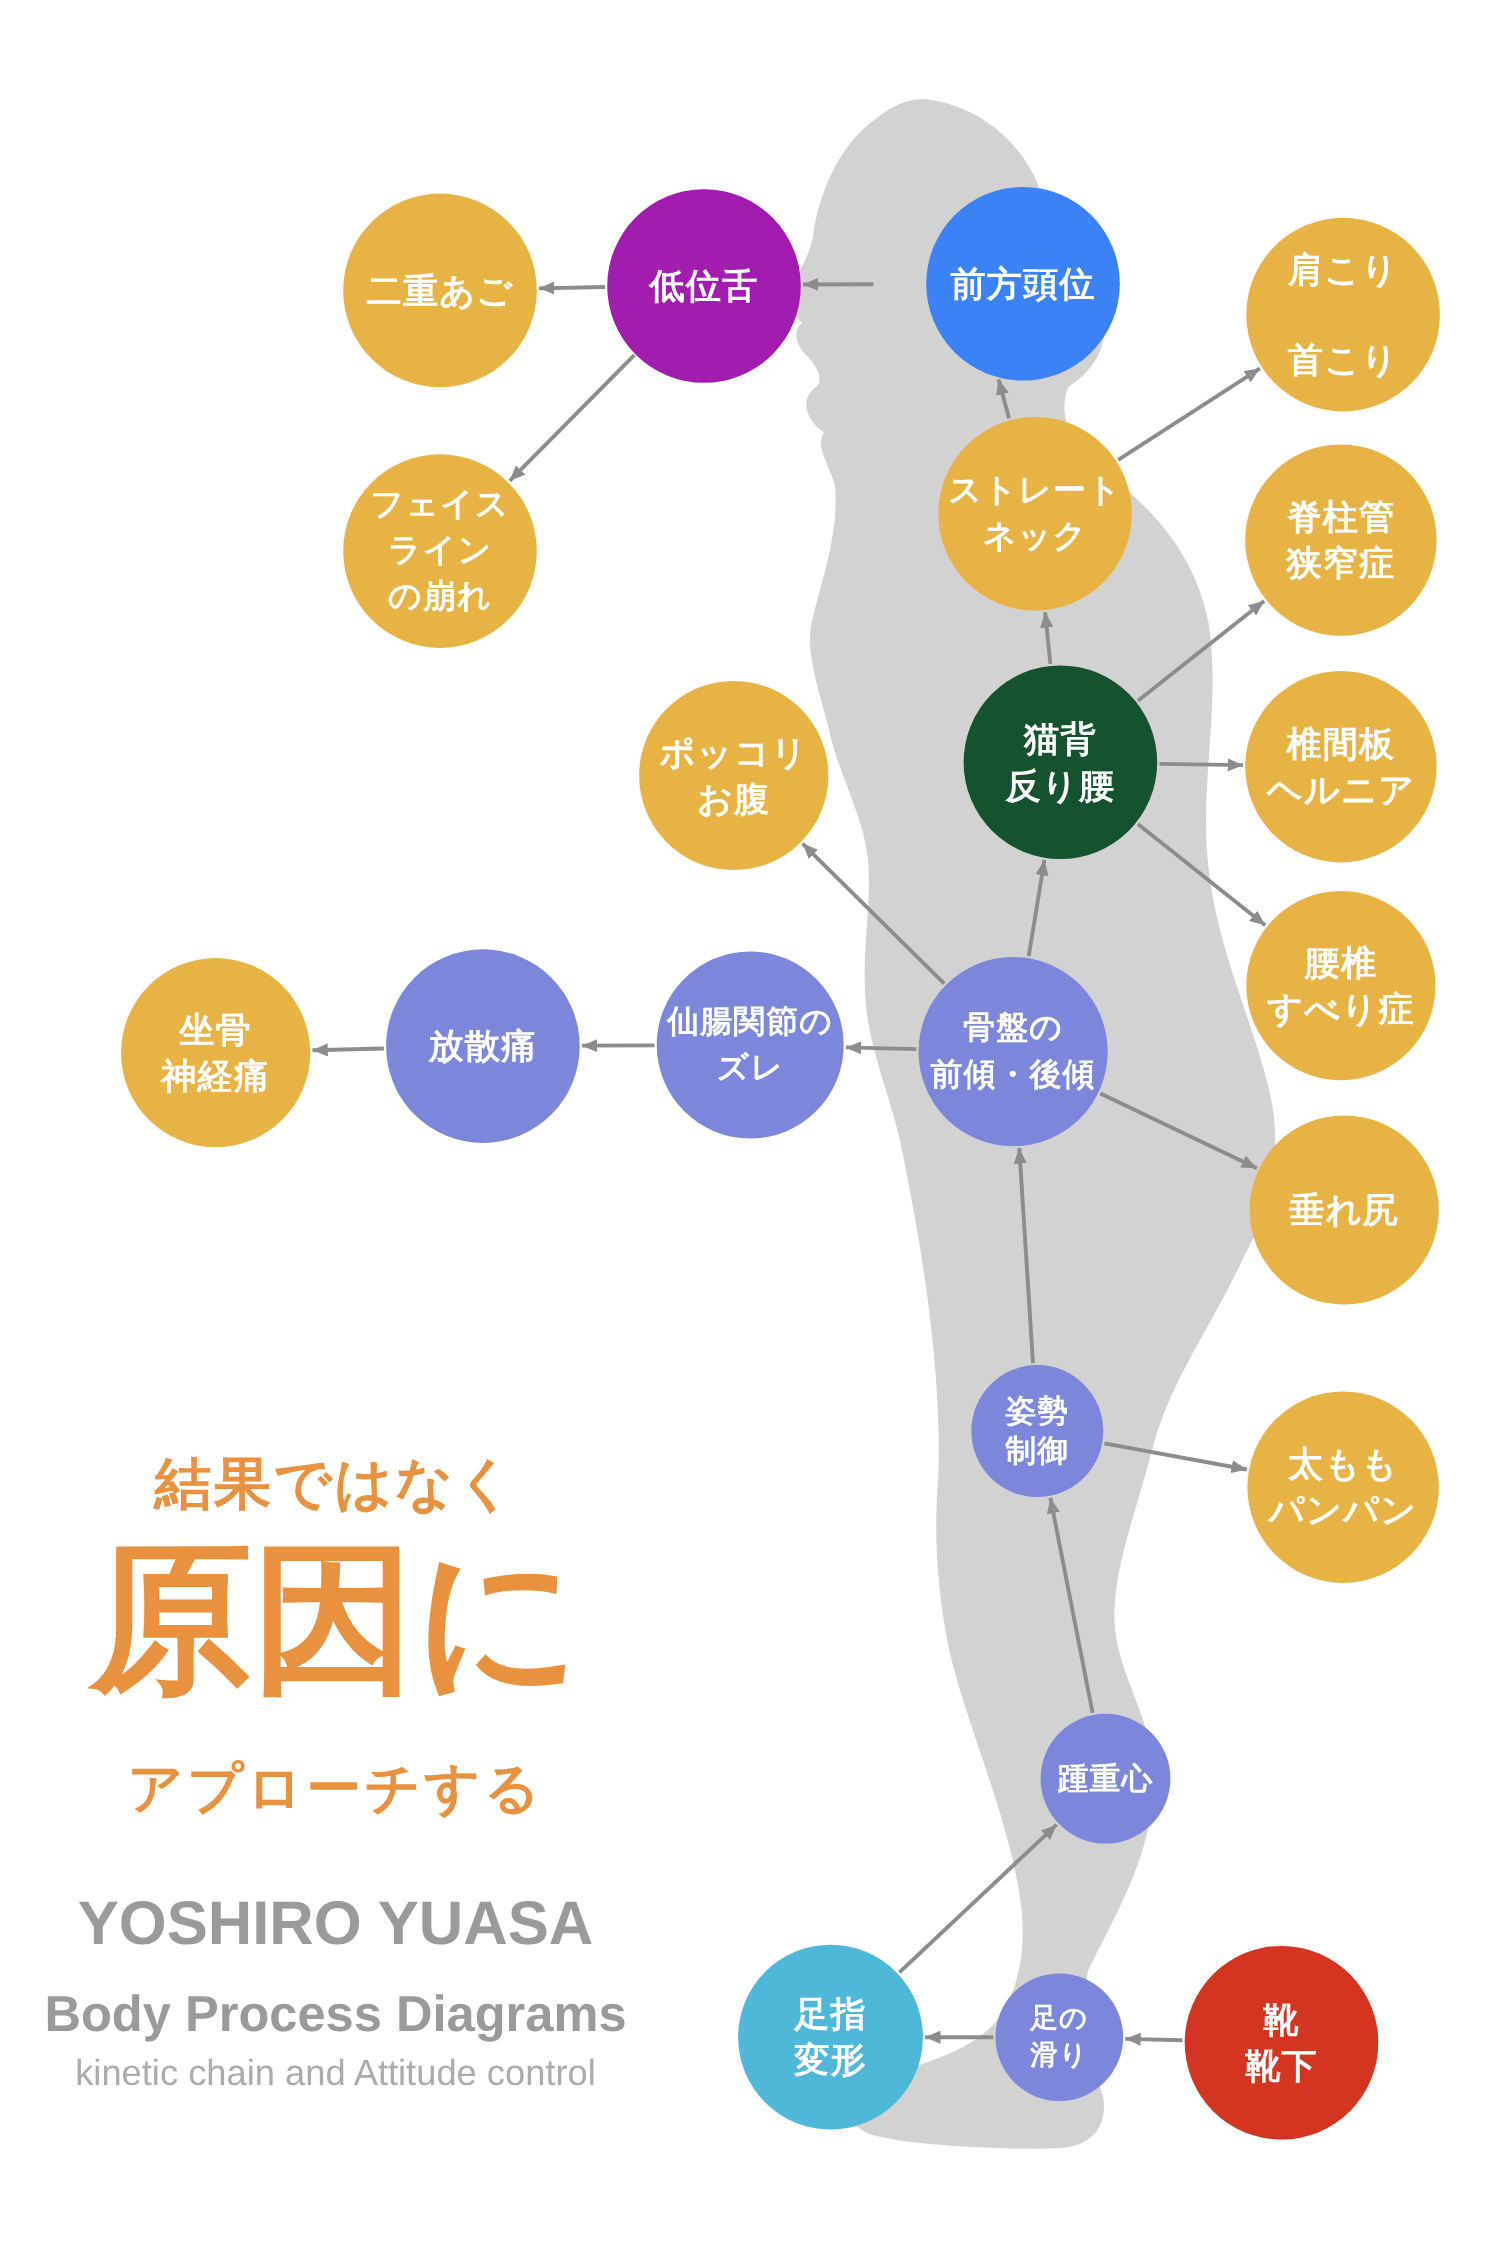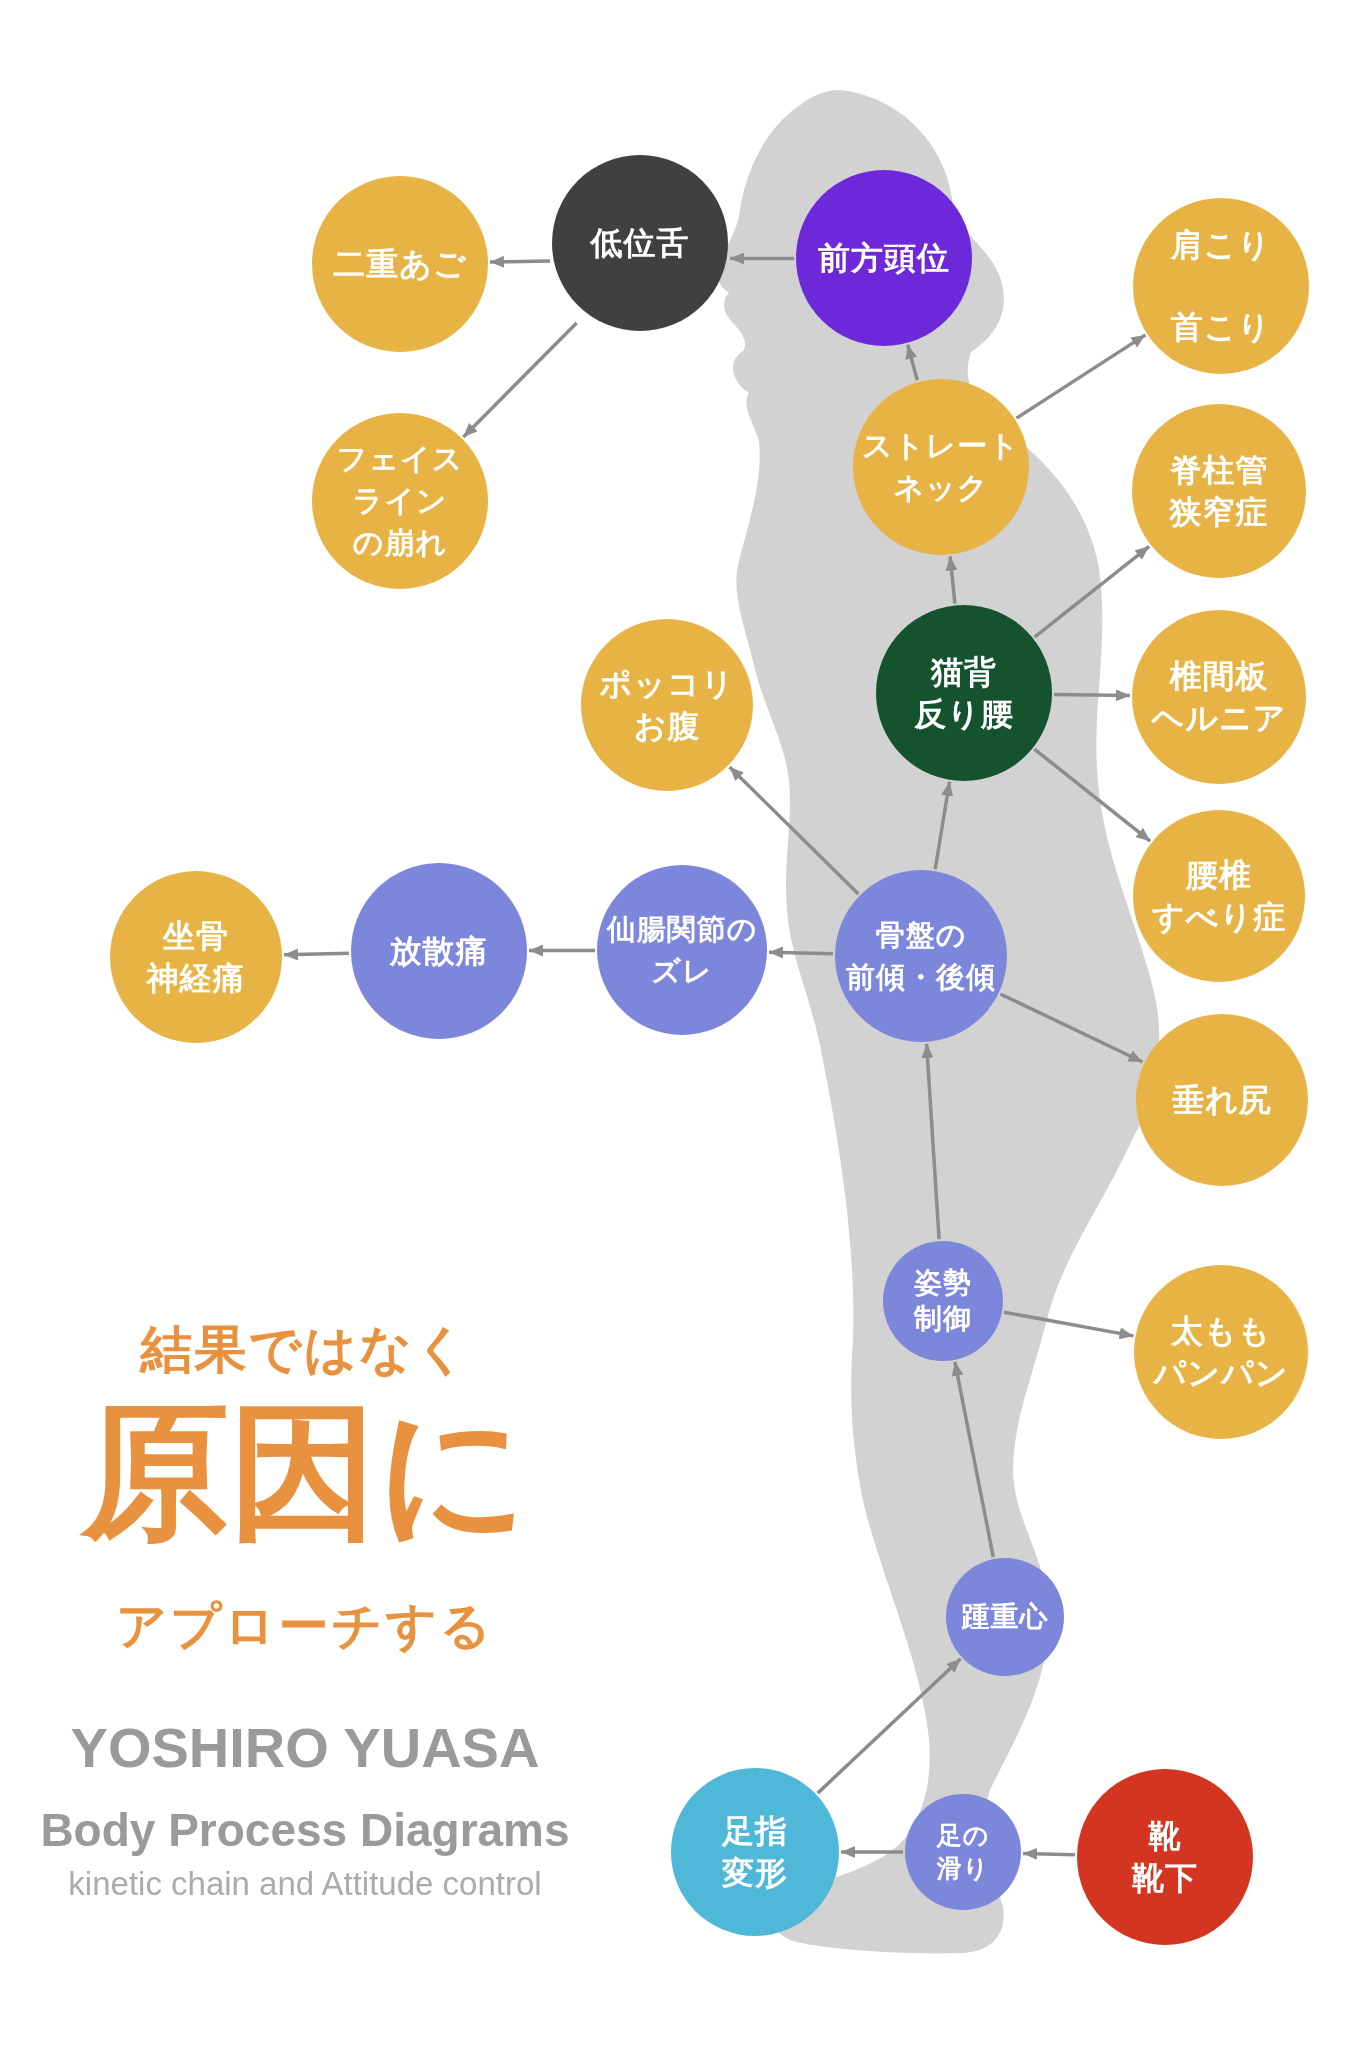--- a/index.html
+++ b/index.html
@@ -93,24 +93,24 @@
         <line x1="817.7" y1="1793.1" x2="960.6" y2="1658.8" stroke="#8C8C8C" stroke-width="3.5" marker-end="url(#arrowhead)"></line>
         <line x1="903.0" y1="1852.0" x2="841.0" y2="1852.0" stroke="#8C8C8C" stroke-width="3.5" marker-end="url(#arrowhead)"></line>
         <line x1="1075.0" y1="1854.8" x2="1023.0" y2="1853.5" stroke="#8C8C8C" stroke-width="3.5" marker-end="url(#arrowhead)"></line>
       </g>
   </svg>
 
   <div id="nodes">
       <div class="node" style="left: 312px; top: 176px; width: 176px; height: 176px; background: rgb(232, 179, 69); color: rgb(255, 255, 255); font-size: 32px; line-height: 42px;">
         <div class="nl">二重あご</div>
       </div>
-      <div class="node" style="left: 552px; top: 155px; width: 176px; height: 176px; background: #404040; color: rgb(255, 255, 255); font-size: 32px; line-height: 42px;">
+      <div class="node" style="left: 552px; top: 172px; width: 176px; height: 176px; background: #a21caf; color: rgb(255, 255, 255); font-size: 32px; line-height: 42px;">
         <div class="nl">低位舌</div>
       </div>
-      <div class="node" style="left: 796px; top: 170px; width: 176px; height: 176px; background: #6d28d9; color: rgb(255, 255, 255); font-size: 32px; line-height: 42px; align-items: center;">
+      <div class="node" style="left: 842px; top: 170px; width: 176px; height: 176px; background: #3b82f6; color: rgb(255, 255, 255); font-size: 32px; line-height: 42px; align-items: center;">
         <div class="nl">前方頭位</div>
       </div>
       <div class="node" style="left: 1133px; top: 198px; width: 176px; height: 176px; background: rgb(232, 179, 69); color: rgb(255, 255, 255); font-size: 32px; line-height: 42px; gap: 40px;">
         <div class="nl">肩こり</div>
         <div class="nl">首こり</div>
       </div>
       <div class="node" style="left: 312px; top: 413px; width: 176px; height: 176px; background: rgb(232, 179, 69); color: rgb(255, 255, 255); font-size: 30px; line-height: 42px;">
         <div class="nl">フェイス</div>
         <div class="nl">ライン</div>
         <div class="nl">の崩れ</div>

